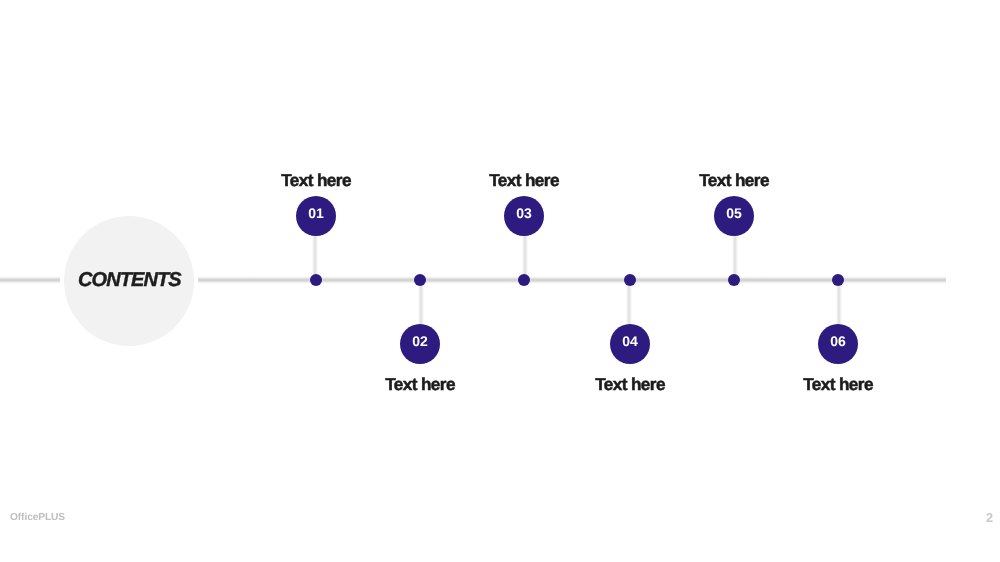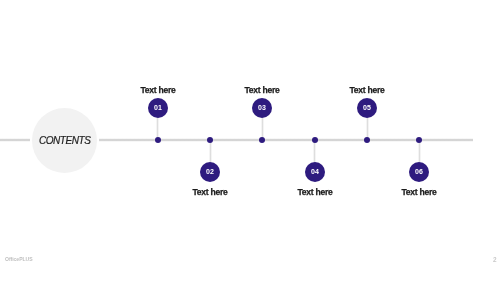--- a/index.html
+++ b/index.html
@@ -41,21 +41,21 @@
     left: 31.7px; top: 107.6px;
     width: 65.5px; height: 65.5px;
     border-radius: 50%;
     background: #f2f2f2;
   }
   .contents-label {
     position: absolute;
     left: 39.1px;
     top: 136.3px;
     line-height: 10px;
-    font-weight: normal;
+    font-weight: bold;
     font-style: italic;
     font-size: 10px;
     letter-spacing: -0.45px;
     color: #1e1e1e;
     -webkit-text-stroke: 0.2px #1e1e1e;
     white-space: nowrap;
   }
 
   
   .node { position: absolute; top: 0; left: 0; width: 0; height: 0; }

